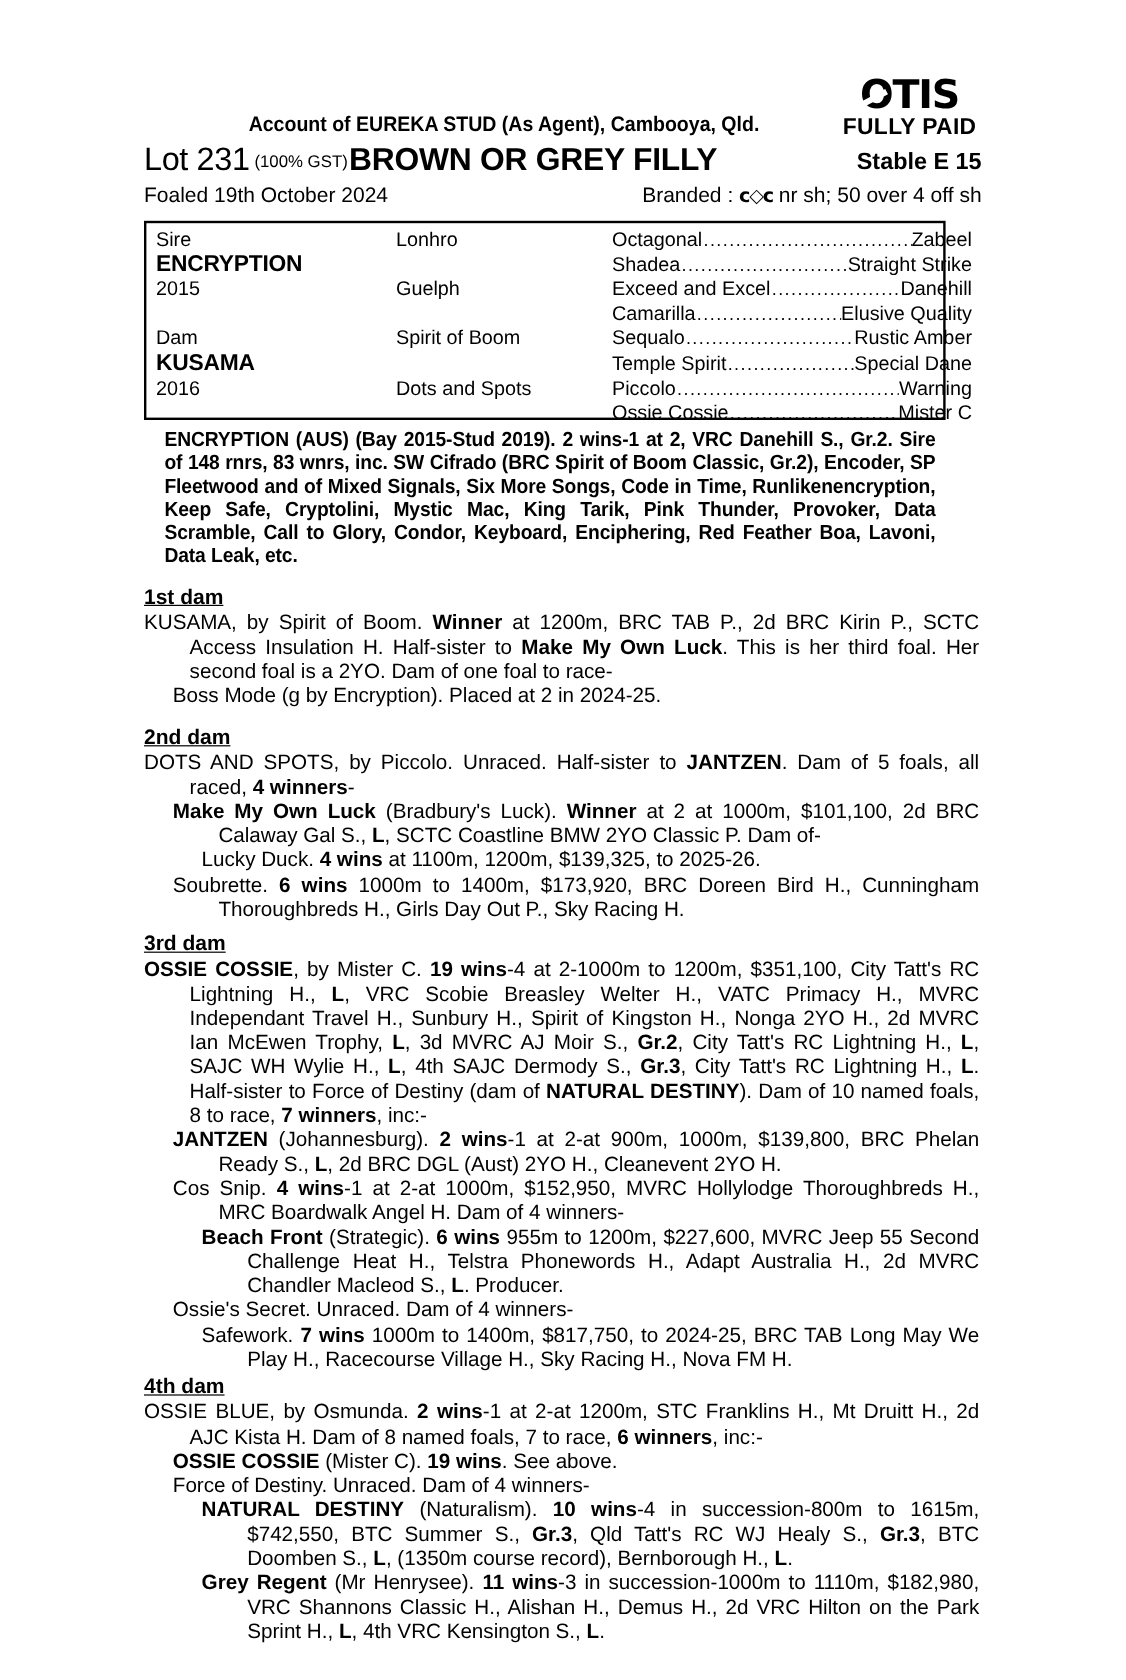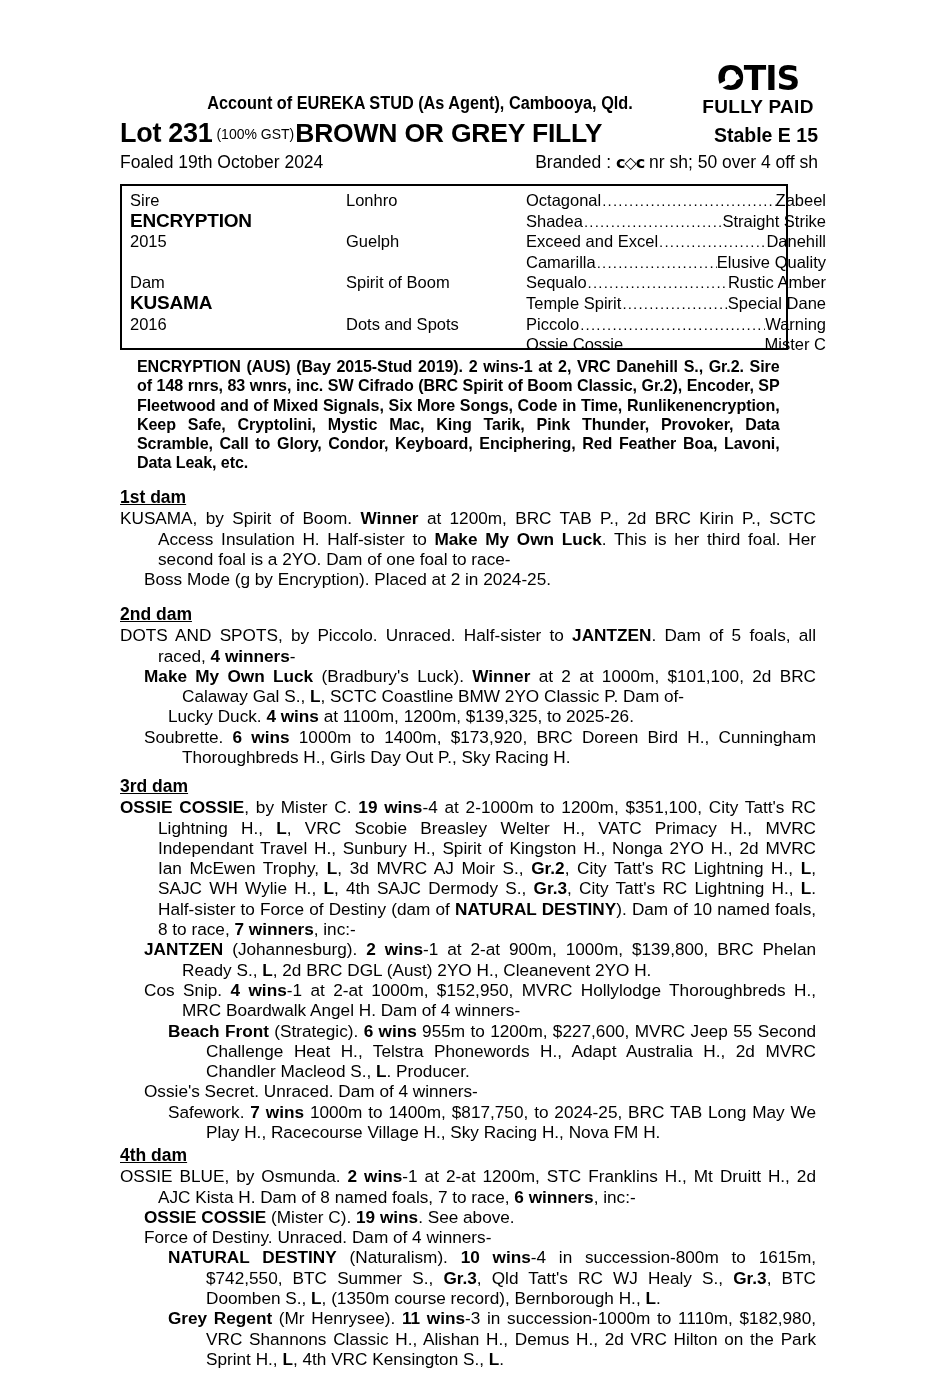--- a/index.html
+++ b/index.html
@@ -81,21 +81,21 @@
   .title-row {
     position: absolute;
     left: 0;
     top: 118px;
     width: 698px;
     height: 30px;
     white-space: nowrap;
   }
   .lot-no {
     font-size: 27px;
-    font-weight: bold;
+    font-weight: normal;
     letter-spacing: -0.3px;
   }
   .gst {
     font-size: 14px;
     font-weight: normal;
     position: relative;
     top: -3px;
     padding-left: 4px;
     padding-right: 1px;
   }
@@ -141,22 +141,22 @@
     width: 668px;
     height: 166px;
     border: 2px solid #000;
     box-sizing: border-box;
   }
   .ped-col {
     position: absolute;
     top: 4px;
   }
   .ped-c1 { left: 8px;   width: 200px; }
-  .ped-c2 { left: 208px; width: 175px; margin-left: 16px; }
-  .ped-c3 { left: 388px; width: 300px; margin-left: 16px; }
+  .ped-c2 { left: 208px; width: 175px; }
+  .ped-c3 { left: 388px; width: 300px; }
 
   .ped-line {
     font-size: 16.5px;
     height: 20.6px;
     line-height: 20.6px;
     white-space: nowrap;
     overflow: hidden;
   }
   .ped-line.b { font-weight: bold; font-size: 19px; letter-spacing: -0.2px; }
   .ped-line.blank { color: transparent; }

